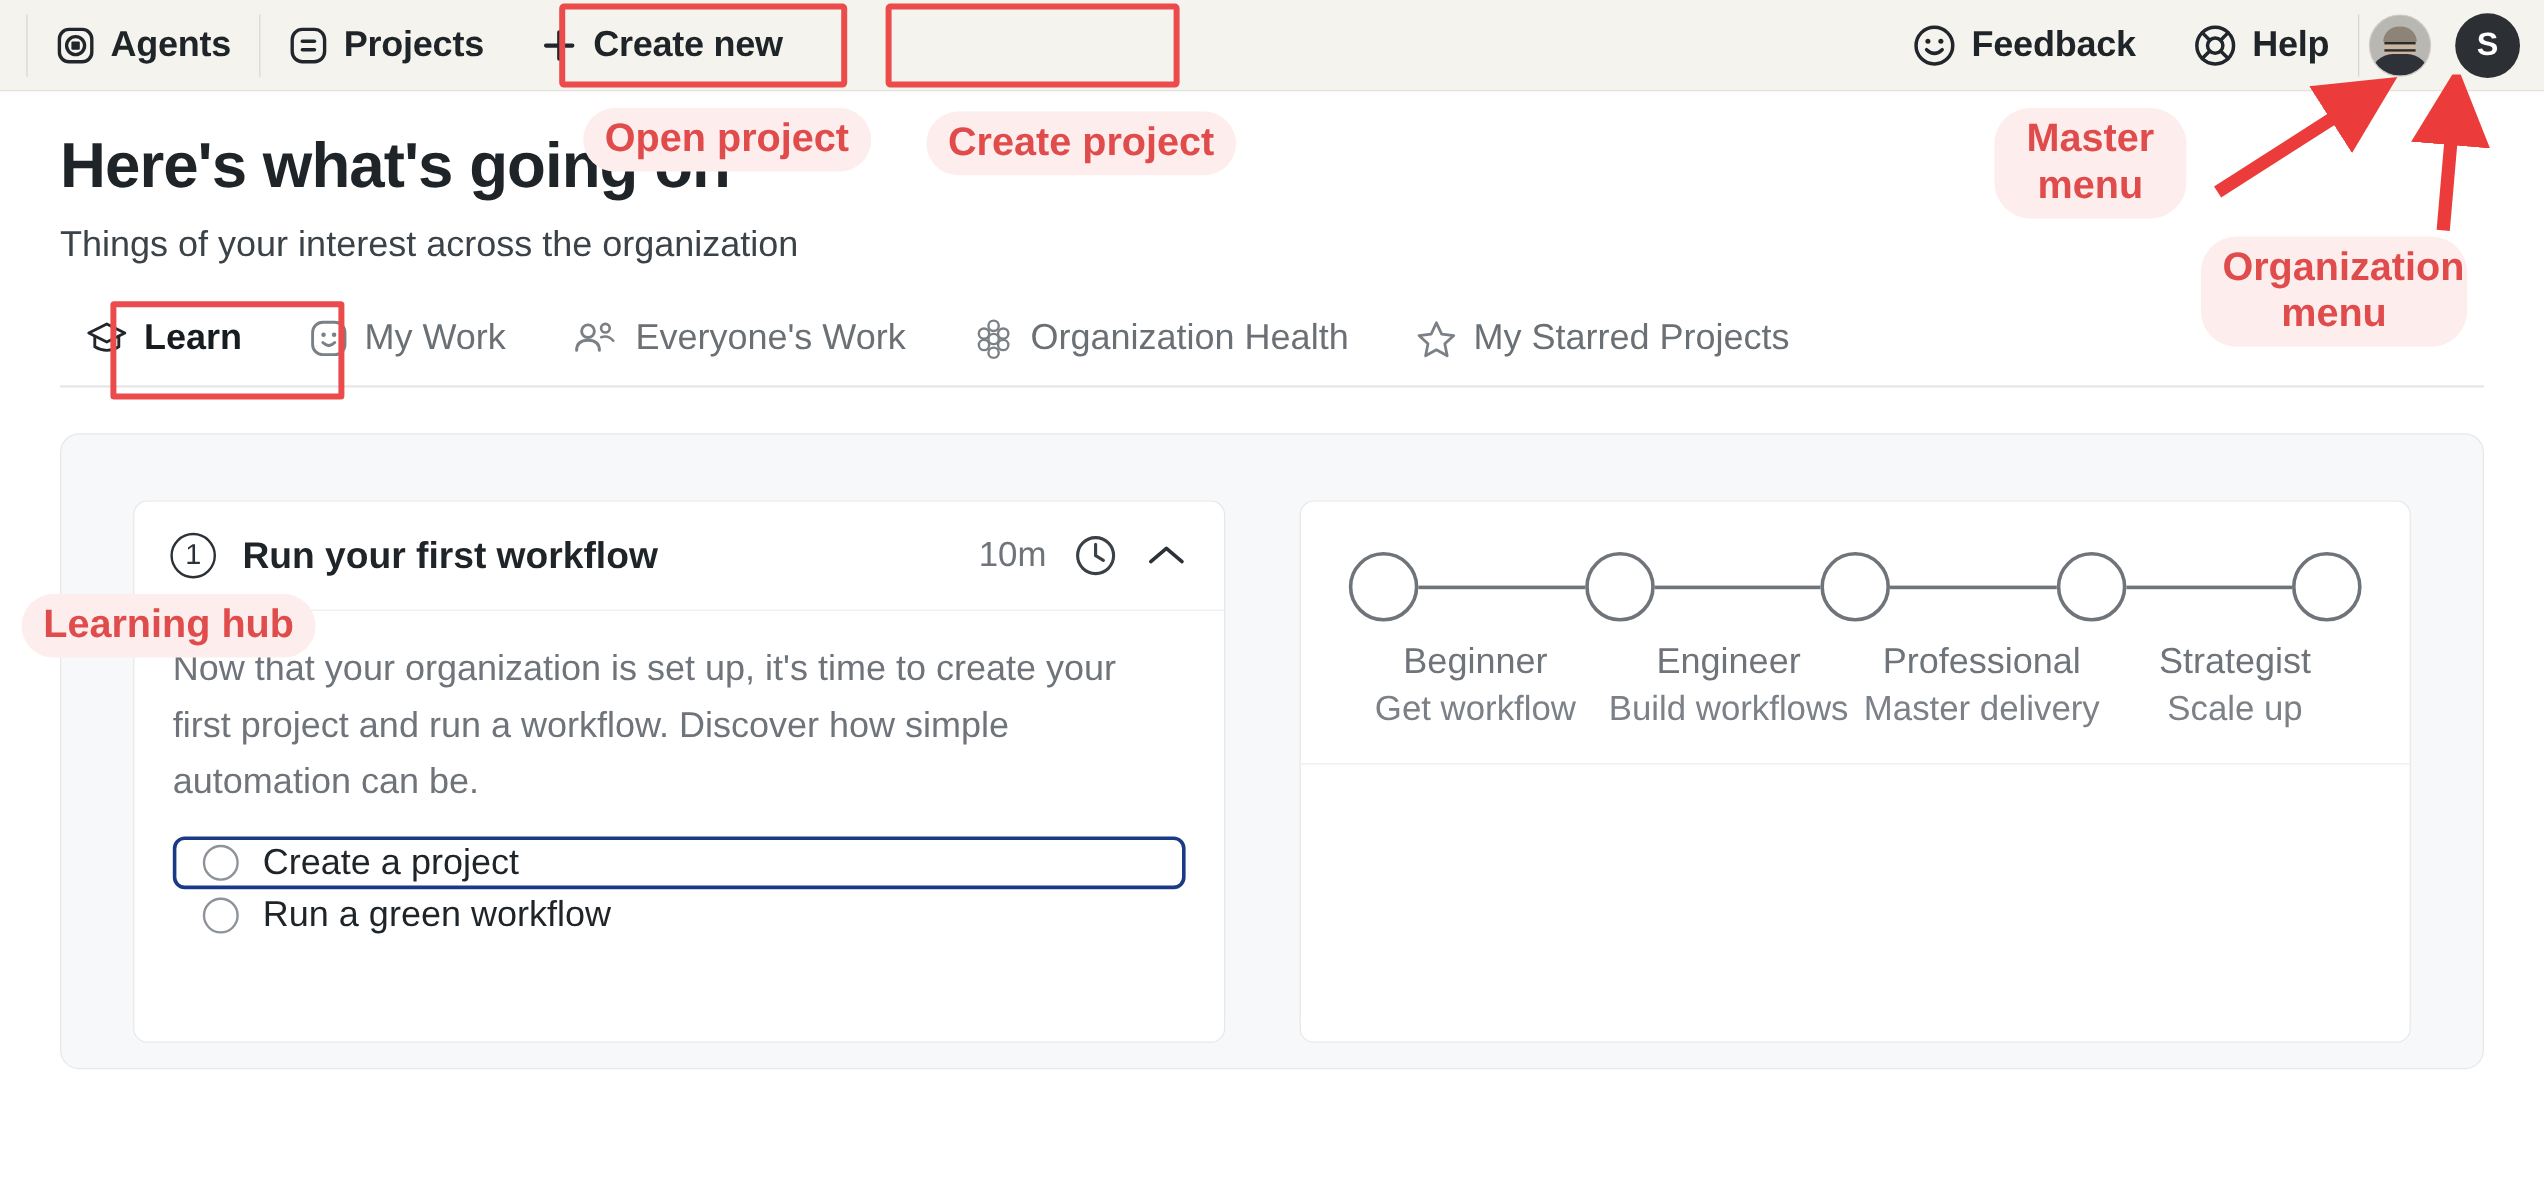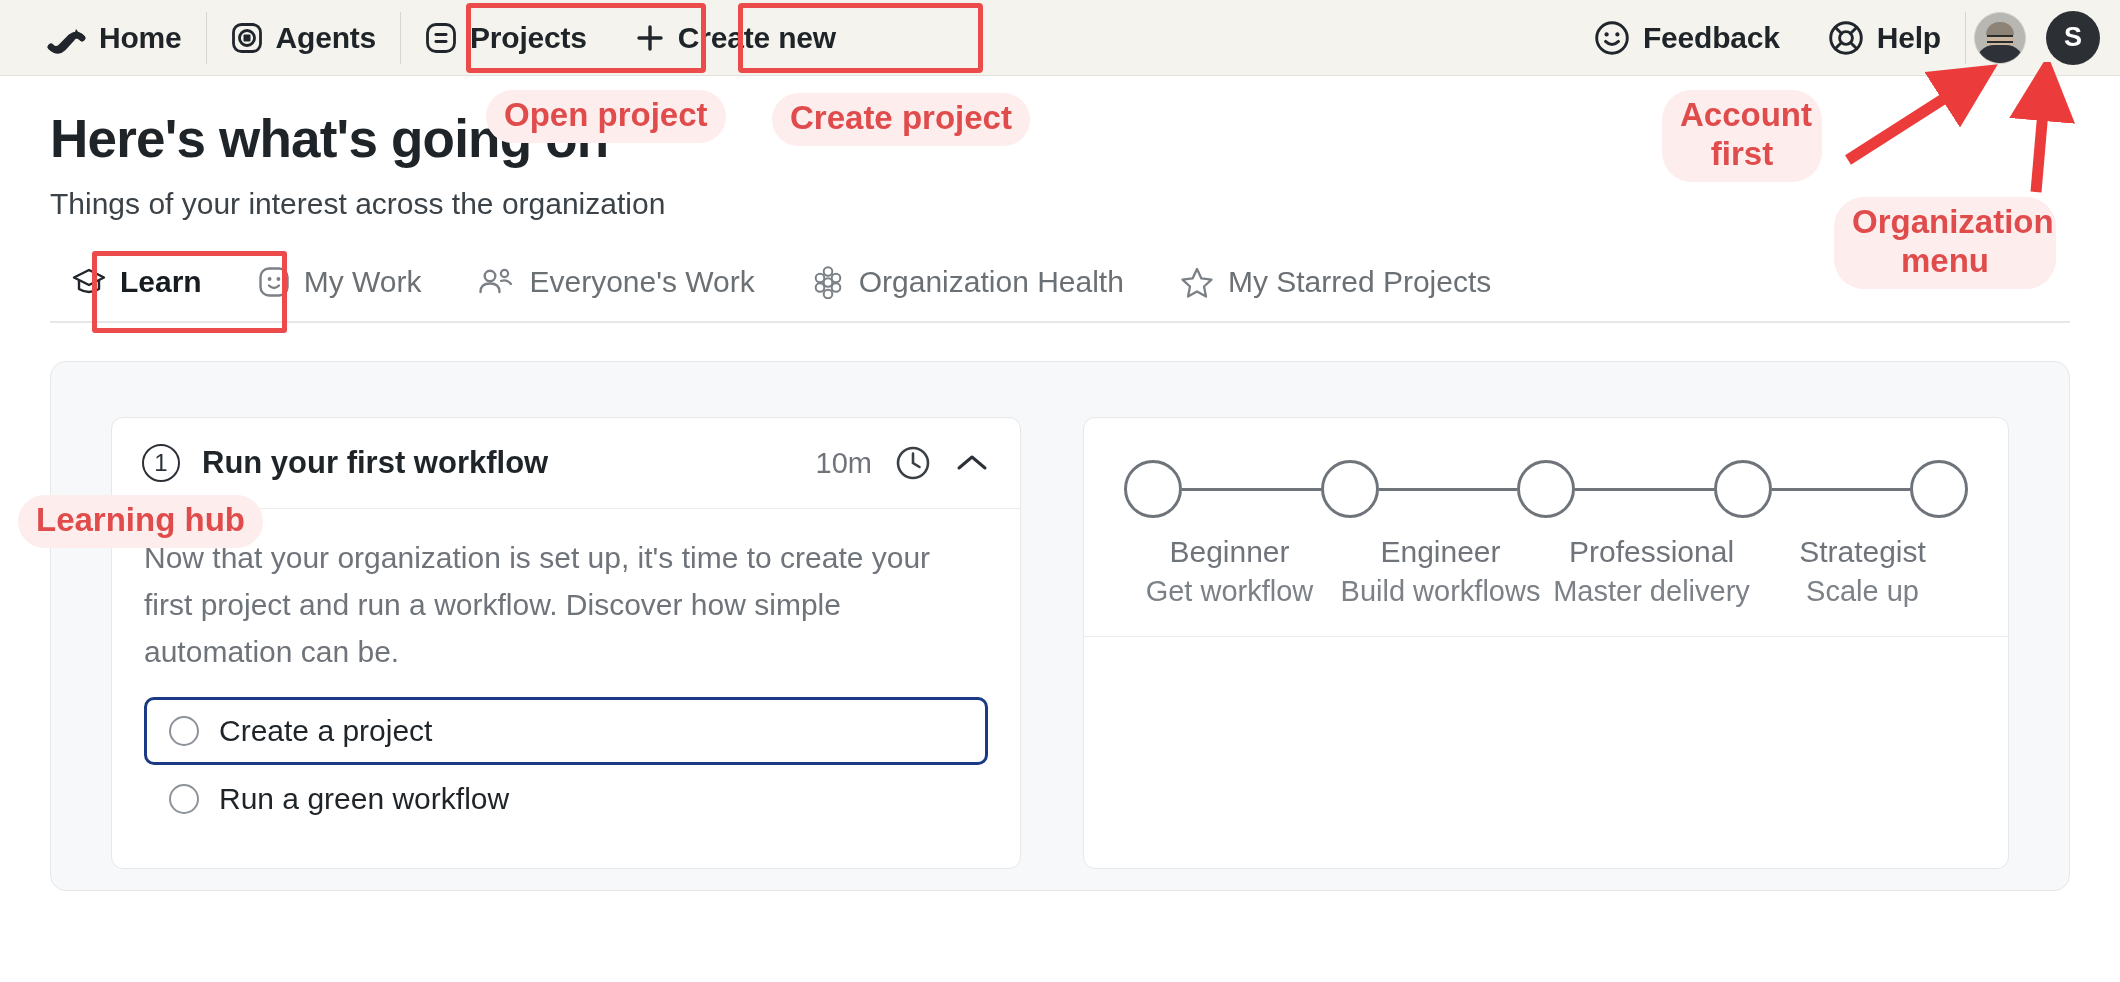--- a/index.html
+++ b/index.html
@@ -227,21 +227,21 @@
     line-height: 1.56;
     color: #6F747A;
     max-width: 840px;
   }
 
   .checklist { margin-top: 22px; }
   .check-item {
     display: flex;
     align-items: center;
     gap: 20px;
-    padding: 14px 22px;
+    padding: 2px 22px;
     font-size: 30px;
     color: #1E2428;
     border: 3px solid transparent;
     border-radius: 10px;
     cursor: pointer;
   }
   .check-item.focused { border-color: #1B3A86; }
   .radio-circle {
     width: 30px; height: 30px;
     border: 2px solid #8D9399;
@@ -289,30 +289,20 @@
     margin-right: -40px;
   }
 </style>
 </head>
 <body>
 
 <div class="topnav">
 
   <div class="nav-left">
 
-    <div class="nav-item">
-      <span class="nav-icon">
-        <svg width="40" height="34" viewBox="0 0 40 34">
-          <path d="M5 26 C5 26 11 33 17 27 L26 17 C31 11 36 17 36 17" fill="none" stroke="#20262B" stroke-width="6.5" stroke-linecap="round"></path>
-          <path d="M36 17 C36 17 31 11 25 16 L15 26 C10 31 5 26 5 26" fill="none" stroke="#20262B" stroke-width="6.5" stroke-linecap="round"></path>
-          <path d="M30 8 L36 16 L27 17 Z" fill="#20262B"></path>
-        </svg>
-      </span>
-      <span>Home</span>
-    </div>
 
     <div class="nav-sep"></div>
 
     <div class="nav-item">
       <span class="nav-icon">
         <svg width="32" height="32" viewBox="0 0 32 32">
           <rect x="2.5" y="2.5" width="27" height="27" rx="8" fill="none" stroke="#20262B" stroke-width="2.8"></rect>
           <circle cx="16" cy="16" r="7.5" fill="none" stroke="#20262B" stroke-width="2.8"></circle>
           <rect x="12.5" y="12.5" width="7" height="7" rx="1" fill="#20262B"></rect>
         </svg>
@@ -378,21 +368,21 @@
 
     <div class="avatar-org">S</div>
   </div>
 
   <div class="hl-box" id="hl-projects"></div>
   <div class="hl-box" id="hl-createnew"></div>
 </div>
 
 <div class="pill" id="pill-open">Open project</div>
 <div class="pill" id="pill-create">Create project</div>
-<div class="pill two-line" id="pill-account">Account first</div>
+<div class="pill two-line" id="pill-account">Master menu</div>
 <div class="pill two-line" id="pill-org">Organization menu</div>
 
 <svg class="arrow-svg" style="left:1838px; top:60px;" width="180" height="110" viewBox="0 0 180 110">
   <defs>
     <marker id="ah1" markerWidth="6" markerHeight="6" refX="3" refY="3" orient="auto">
       <path d="M0,0 L6,3 L0,6 z" fill="#EC3B3B"></path>
     </marker>
   </defs>
   <path d="M10,100 L132,22" stroke="#EC3B3B" stroke-width="11" fill="none" marker-end="url(#ah1)"></path>
 </svg>

